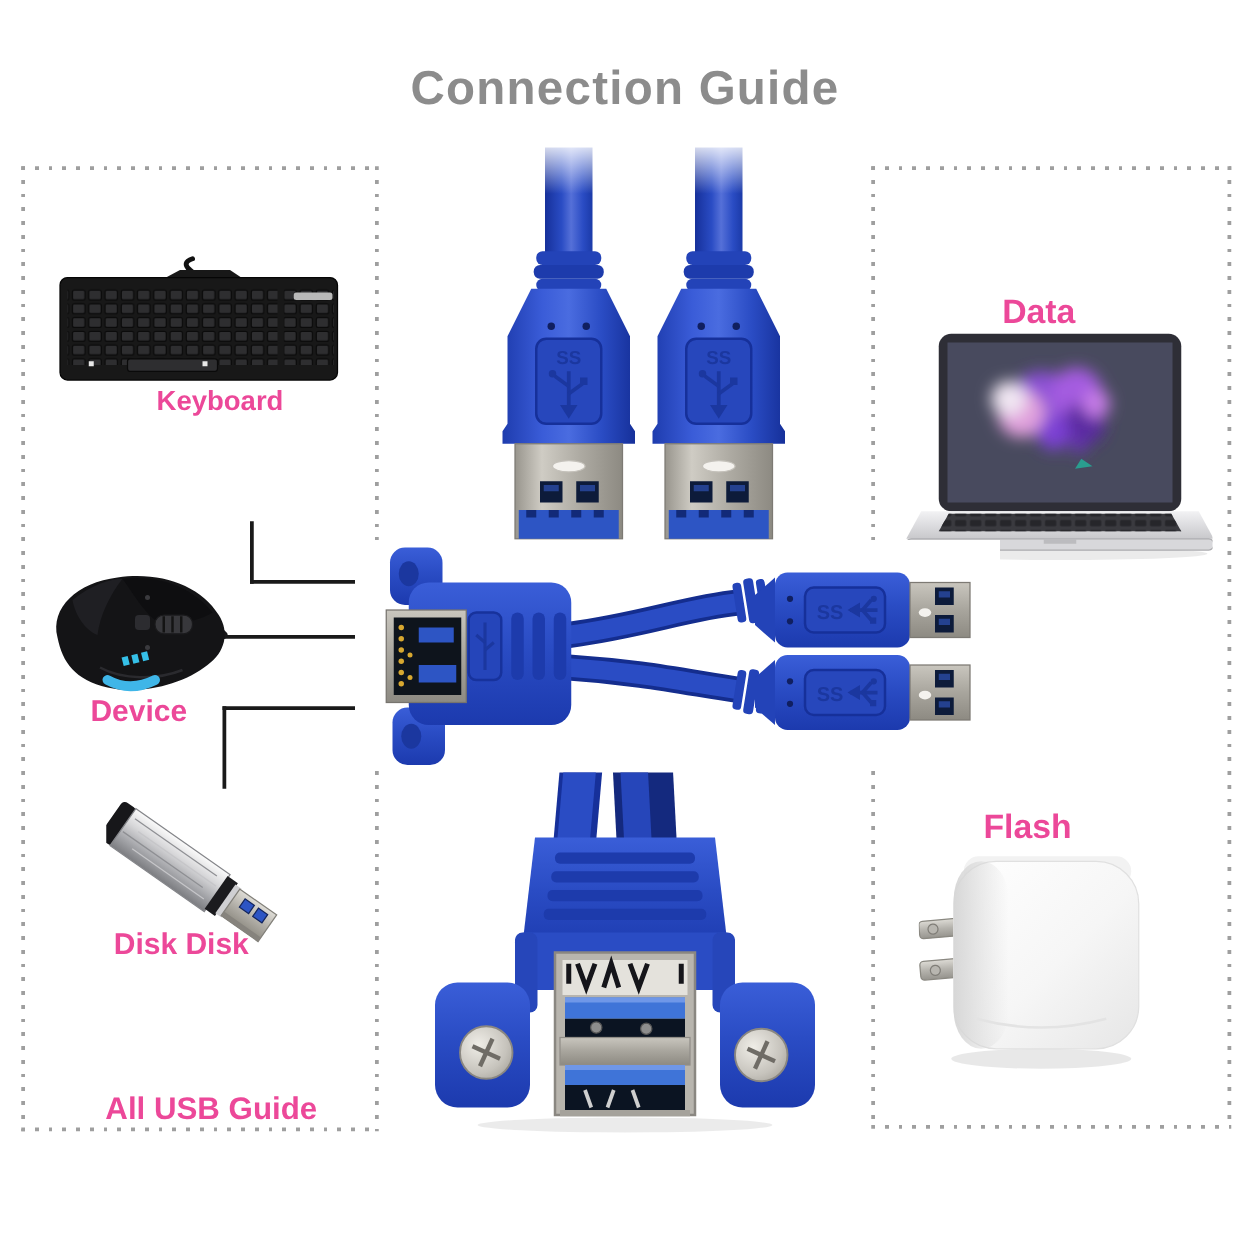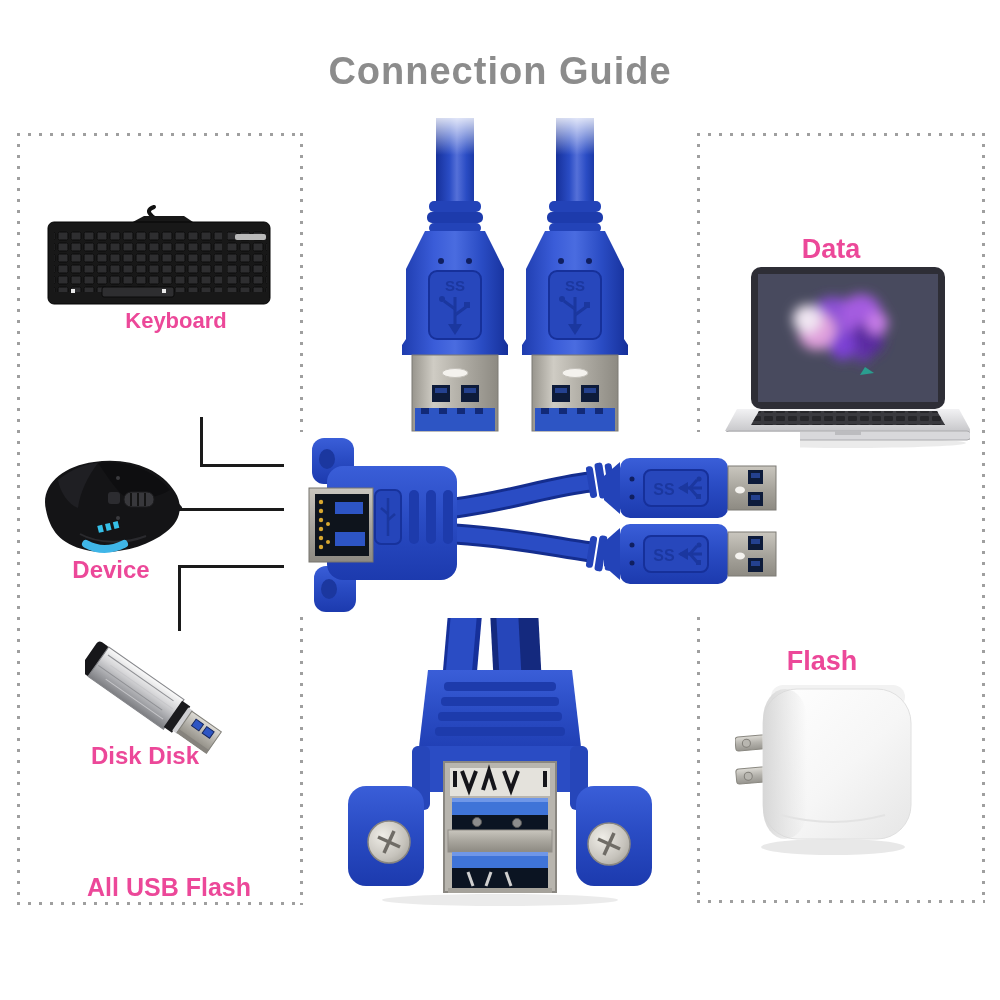--- a/index.html
+++ b/index.html
@@ -112,21 +112,21 @@
     <rect x="99" y="0" width="10" height="32" fill="#1b1b1e"></rect>
     <rect x="108" y="2" width="6" height="28" fill="#cfcfd2"></rect>
     <rect x="113" y="3" width="36" height="26" fill="url(#metalH2)" stroke="#82807a" stroke-width="1"></rect>
     <rect x="121" y="7" width="9" height="8" fill="#2d55c4" stroke="#14265e" stroke-width="1"></rect>
     <rect x="134" y="7" width="9" height="8" fill="#2d55c4" stroke="#14265e" stroke-width="1"></rect>
     <rect x="113" y="25" width="36" height="4" fill="#86837d"></rect>
   </g>
 </svg>
 <div class="abs device-label" style="left:145px;top:742px;font-size:24px;">Disk Disk</div>
 
-<div class="abs device-label" style="left:169px;top:873px;font-size:25px;">All USB Flash</div>
+<div class="abs device-label" style="left:169px;top:873px;font-size:25px;">All USB Guide</div>
 
 <div class="abs device-label" style="left:831px;top:234px;font-size:27px;">Data</div>
 <svg class="abs" style="left:715px;top:255px;" width="255" height="195" viewBox="0 0 255 195">
   <defs>
     <linearGradient id="lapBase" x1="0" y1="0" x2="0" y2="1">
       <stop offset="0" stop-color="#f2f2f4"></stop>
         <stop offset="1" stop-color="#c8c8cb"></stop>
     </linearGradient>
     <filter id="blurF" x="-40%" y="-40%" width="180%" height="180%">
         <feGaussianBlur stdDeviation="6"></feGaussianBlur>

